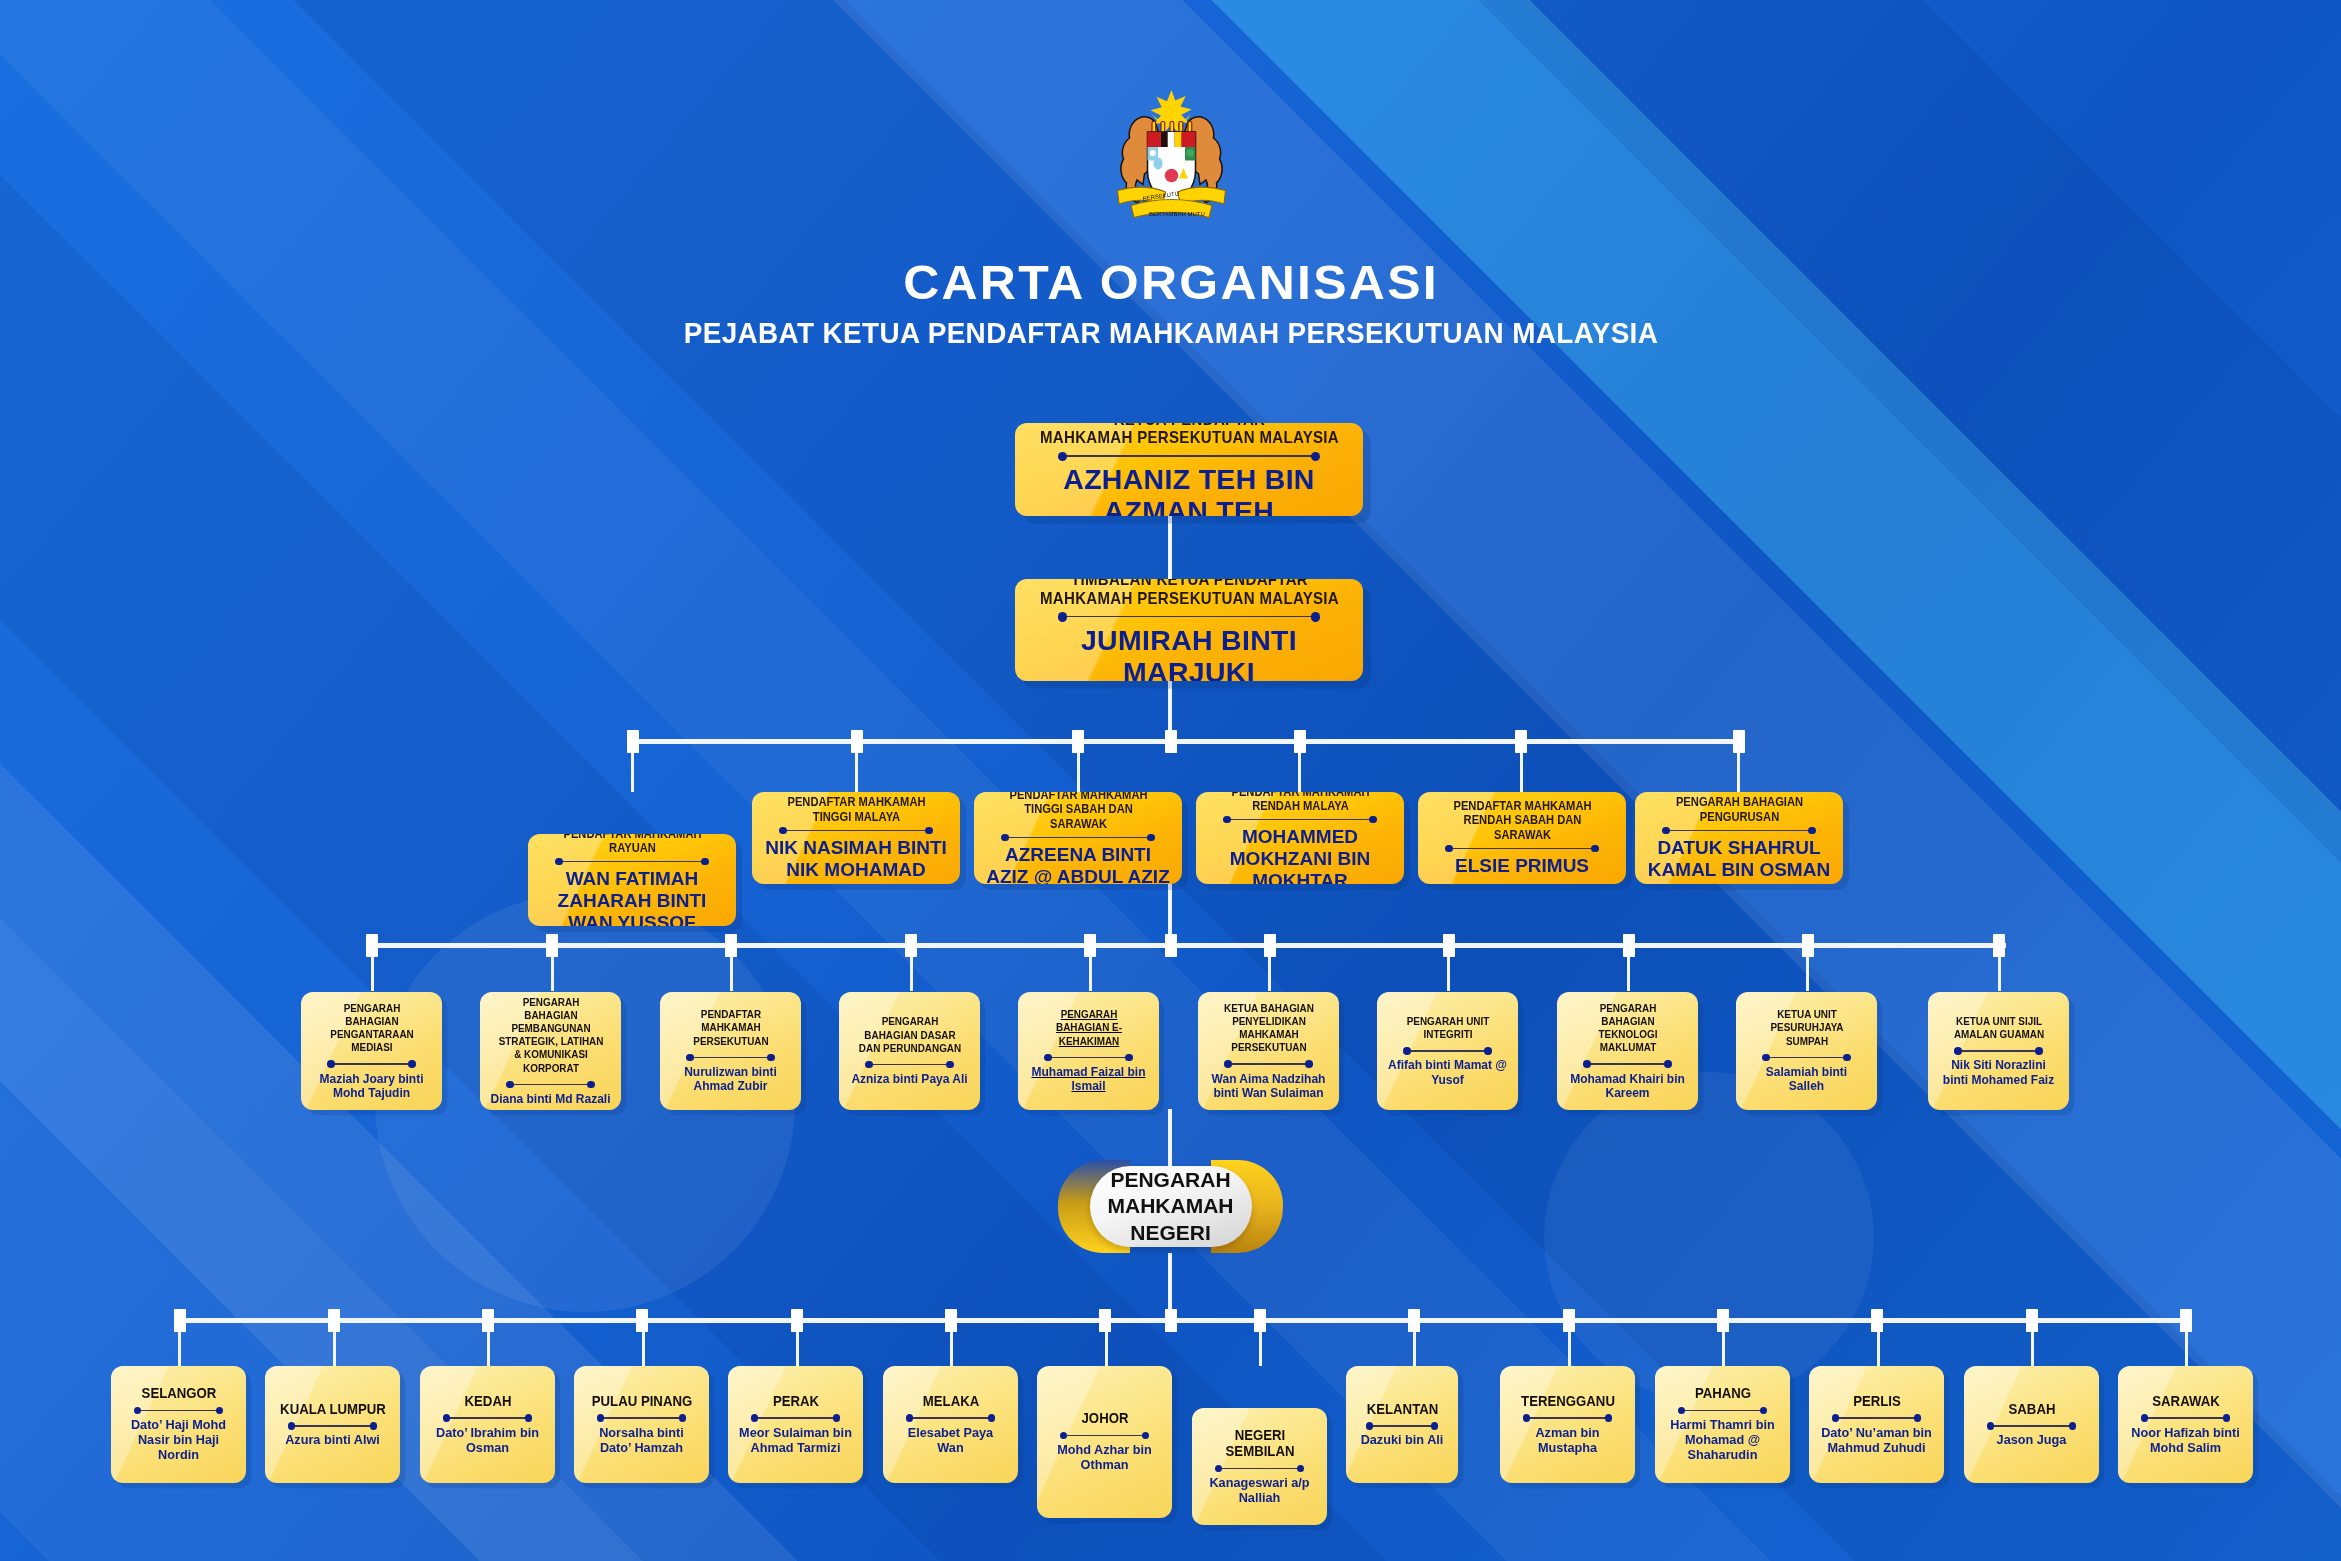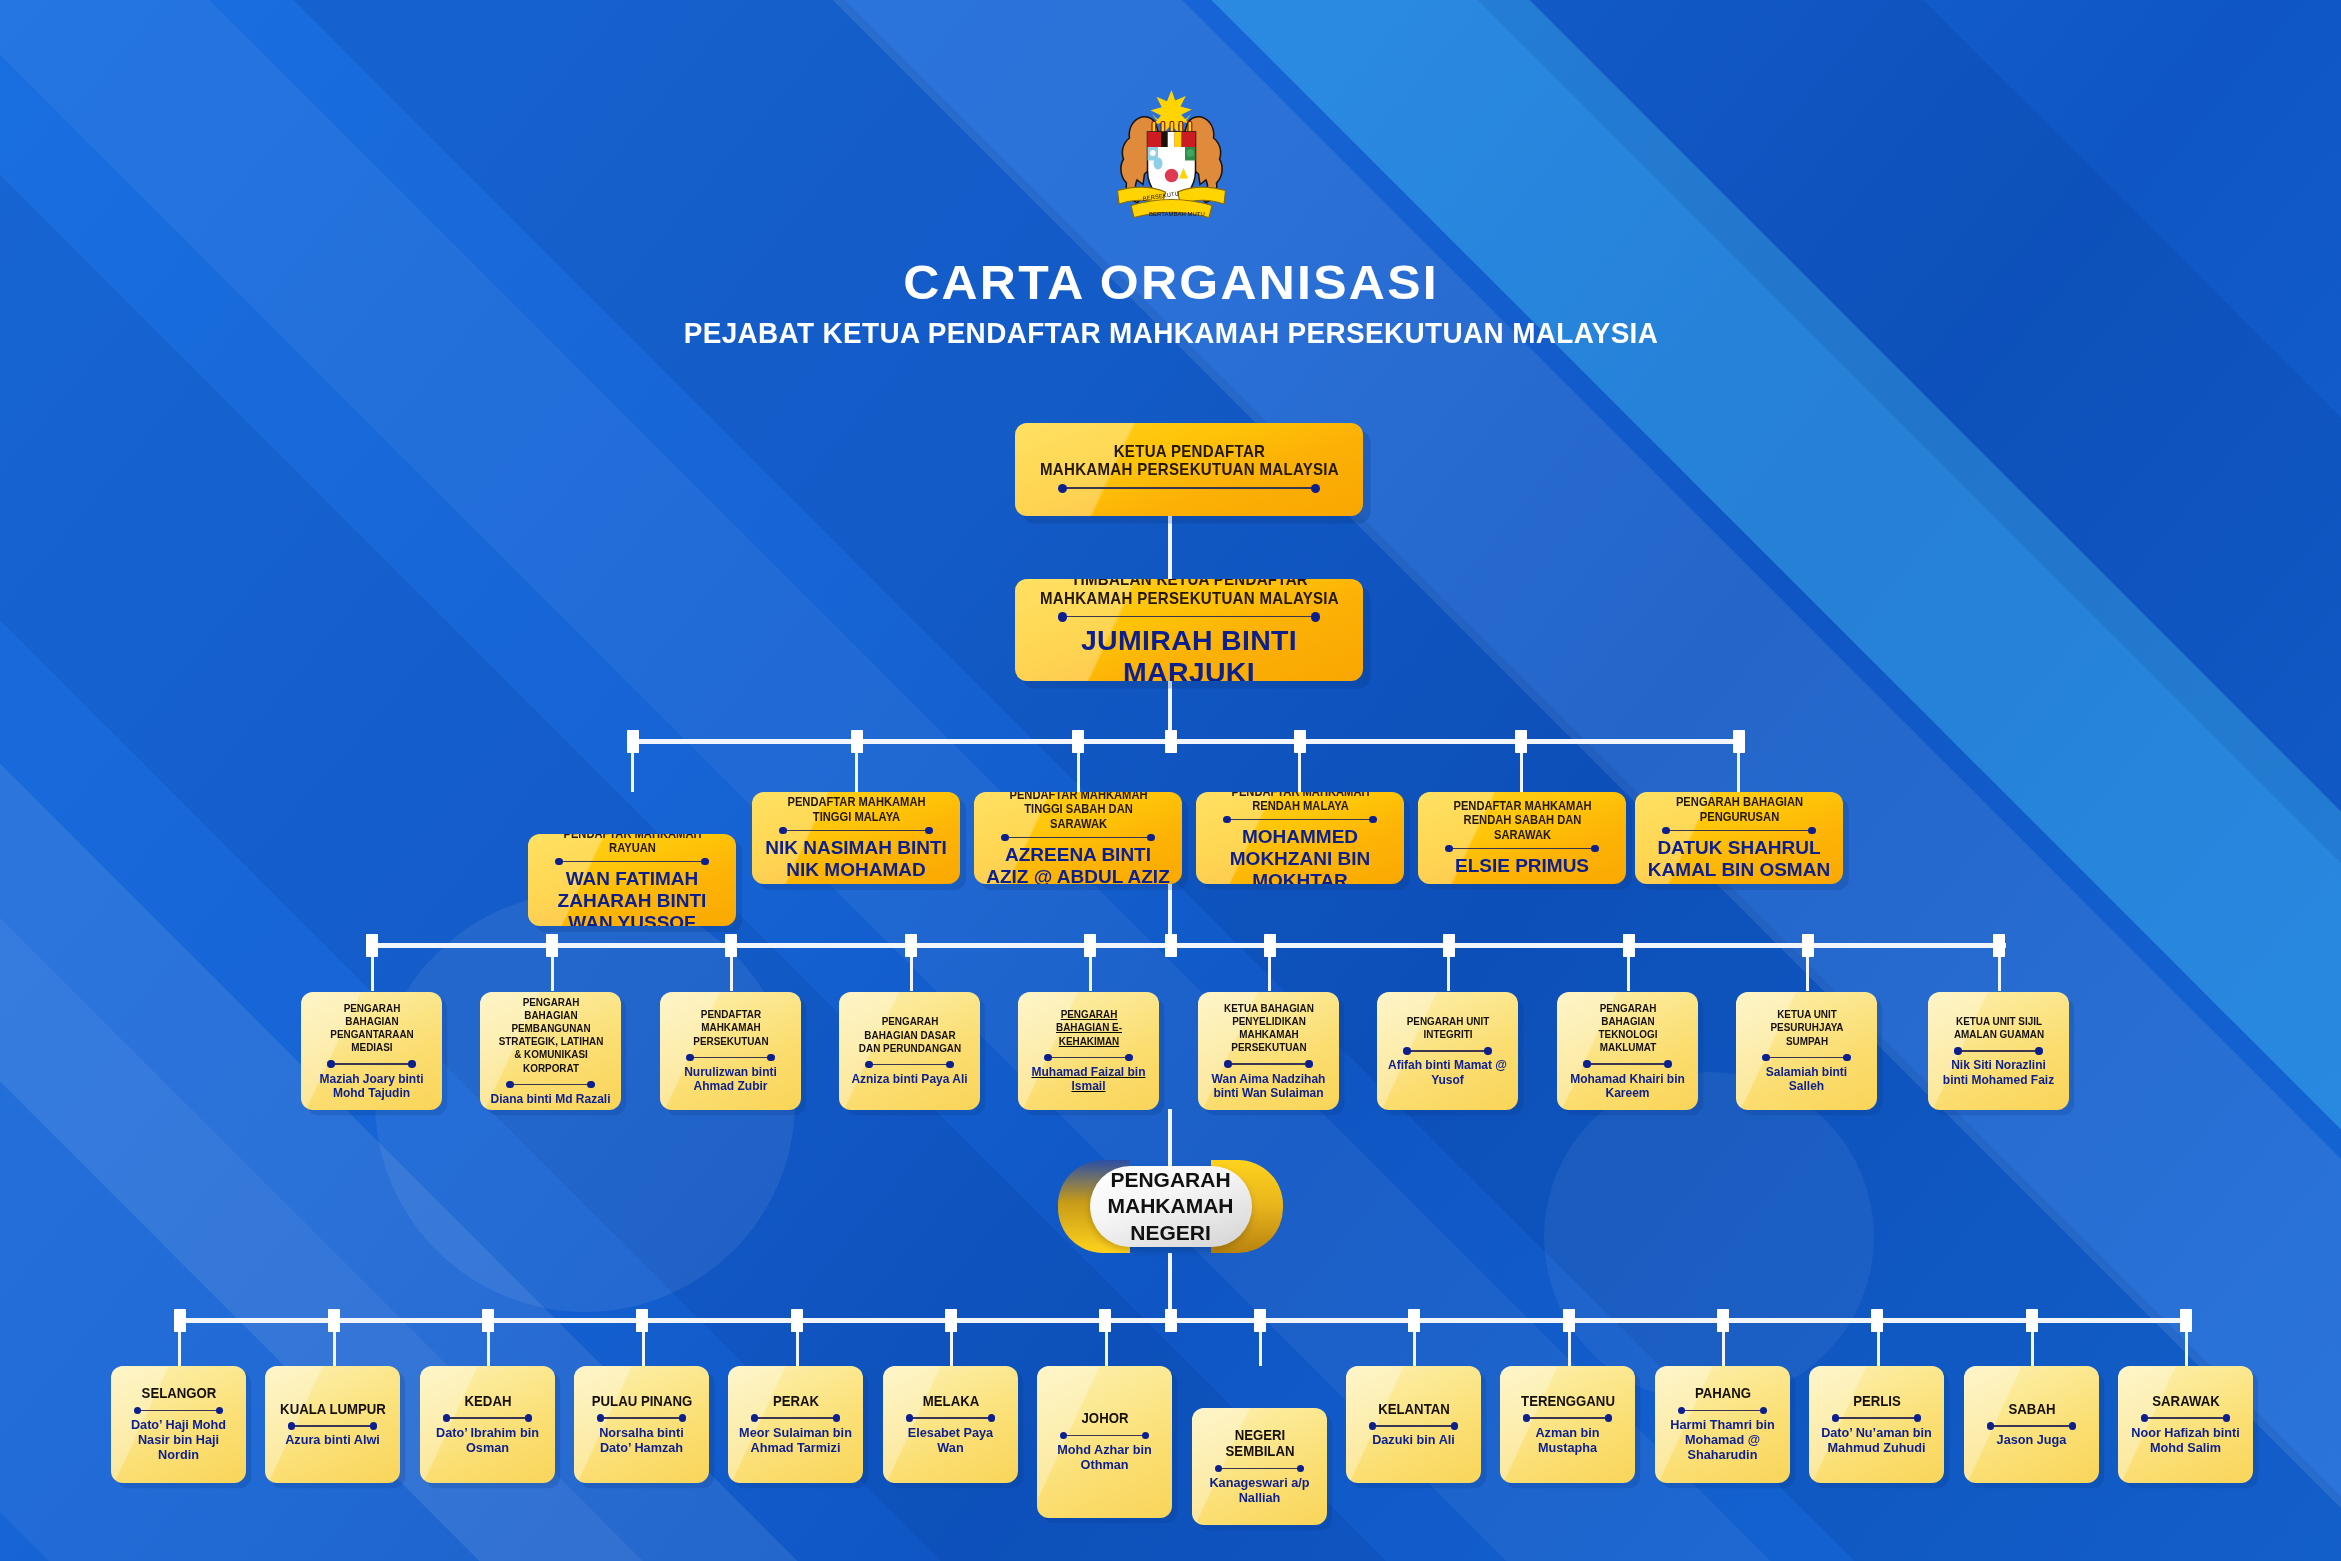--- a/index.html
+++ b/index.html
@@ -300,20 +300,21 @@
 </div>
 
 <div class="box tier1" style="left:1015px; top:423px; width:348px; height:93px;">
   <div class="sheen"></div>
   <div class="inner">
     <div class="role">
       <div>KETUA PENDAFTAR</div>
       <div>MAHKAMAH PERSEKUTUAN MALAYSIA</div>
     </div>
     <div class="rule"></div>
+    <div class="nm">AZHANIZ TEH BIN AZMAN TEH</div>
   </div>
 </div>
 
 <div class="box tier1" style="left:1015px; top:579px; width:348px; height:102px;">
   <div class="sheen"></div>
   <div class="inner">
     <div class="role">
       <div>TIMBALAN KETUA PENDAFTAR</div>
       <div>MAHKAMAH PERSEKUTUAN MALAYSIA</div>
     </div>
@@ -520,21 +521,21 @@
   </div>
 </div>
 <div class="box tier4" style="left:1192px; top:1366px; width:135px; height:117px;margin-top:42px;">
   <div class="sheen"></div>
     <div class="inner">
     <div class="role">NEGERI SEMBILAN</div>
     <div class="rule"></div>
     <div class="nm">Kanageswari a/p Nalliah</div>
   </div>
 </div>
-<div class="box tier4" style="left:1346px; top:1366px; width:135px; height:117px;">
+<div class="box tier4" style="left:1346px; top:1366px; width:112px; height:117px;">
   <div class="sheen"></div>
     <div class="inner">
     <div class="role">KELANTAN</div>
     <div class="rule"></div>
     <div class="nm">Dazuki bin Ali</div>
   </div>
 </div>
 <div class="box tier4" style="left:1500px; top:1366px; width:135px; height:117px;">
   <div class="sheen"></div>
     <div class="inner">

